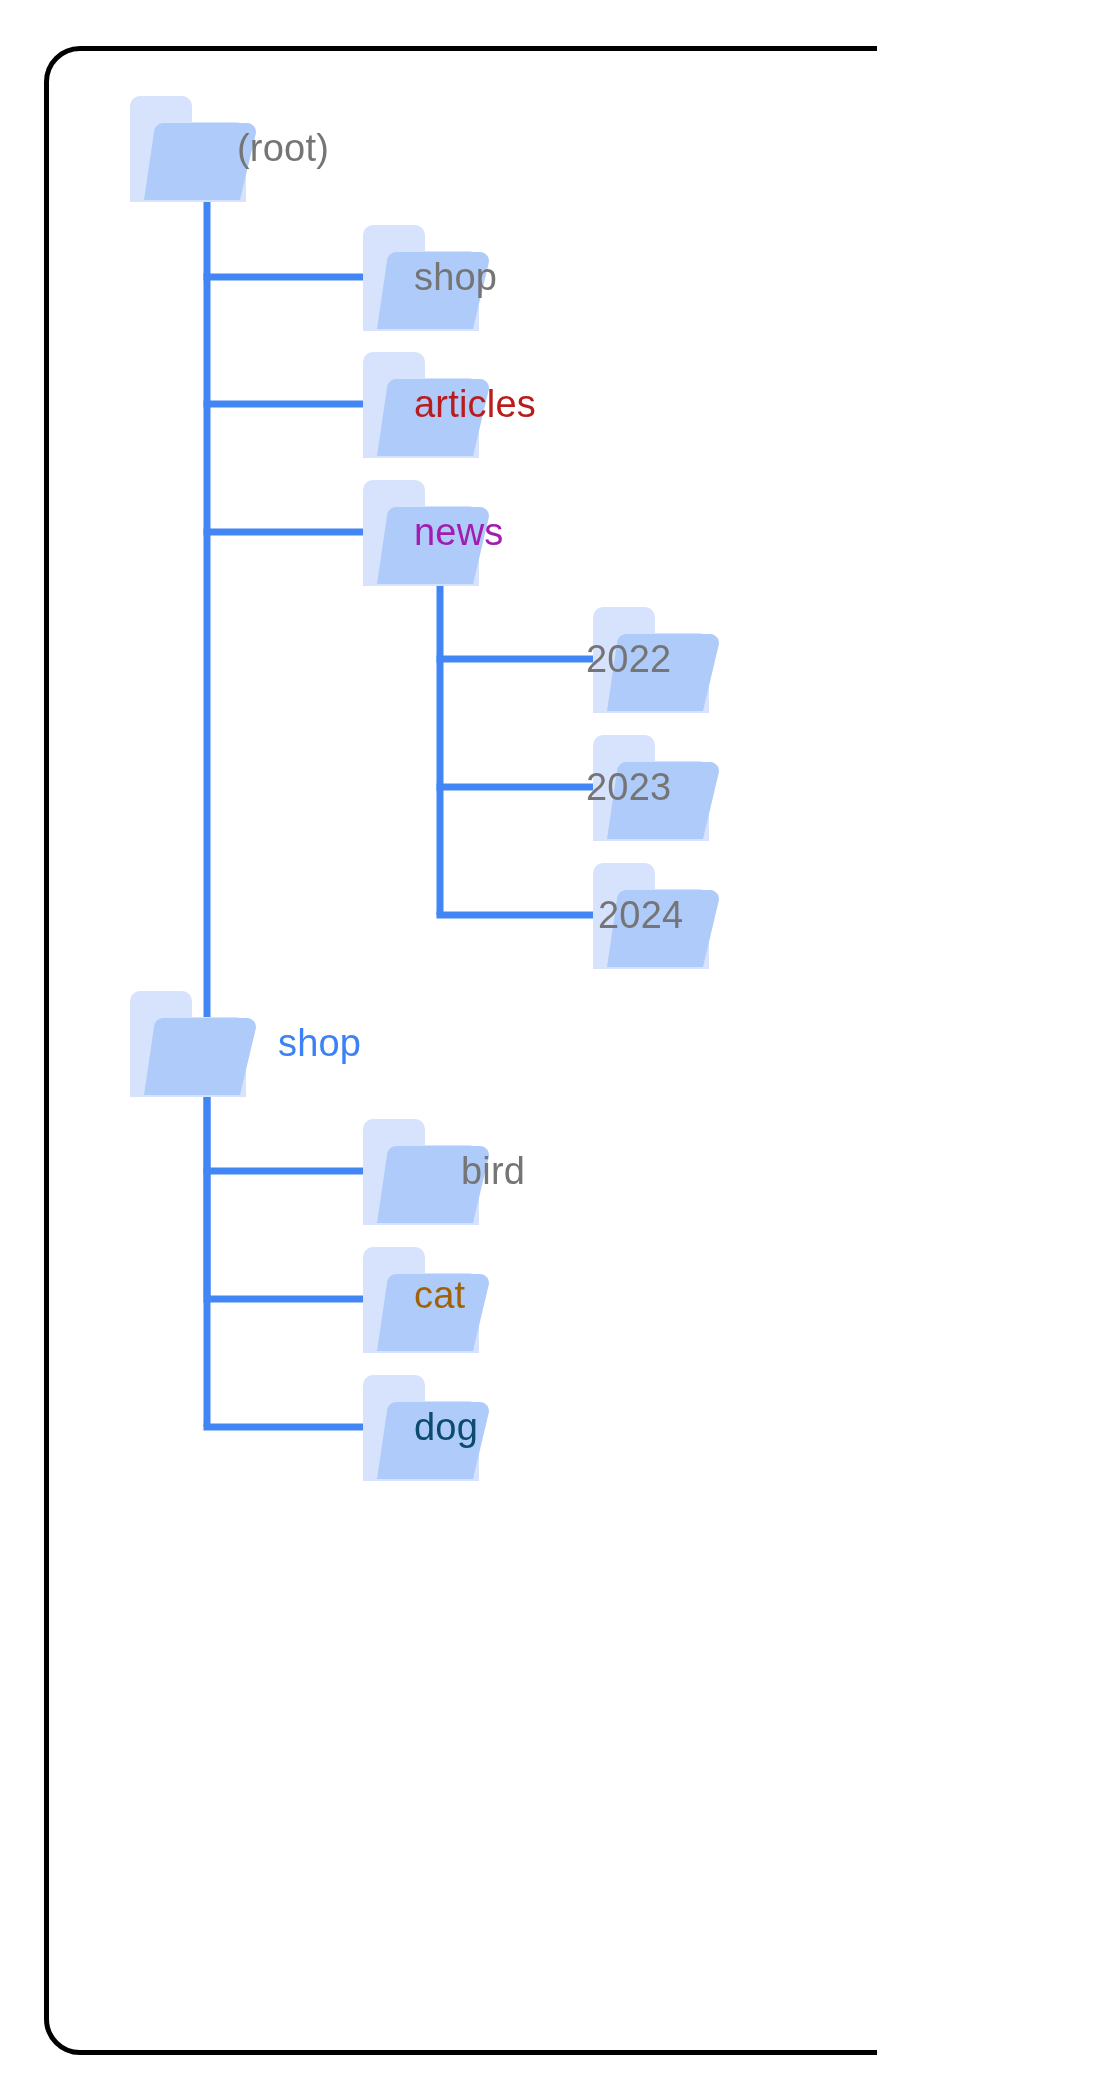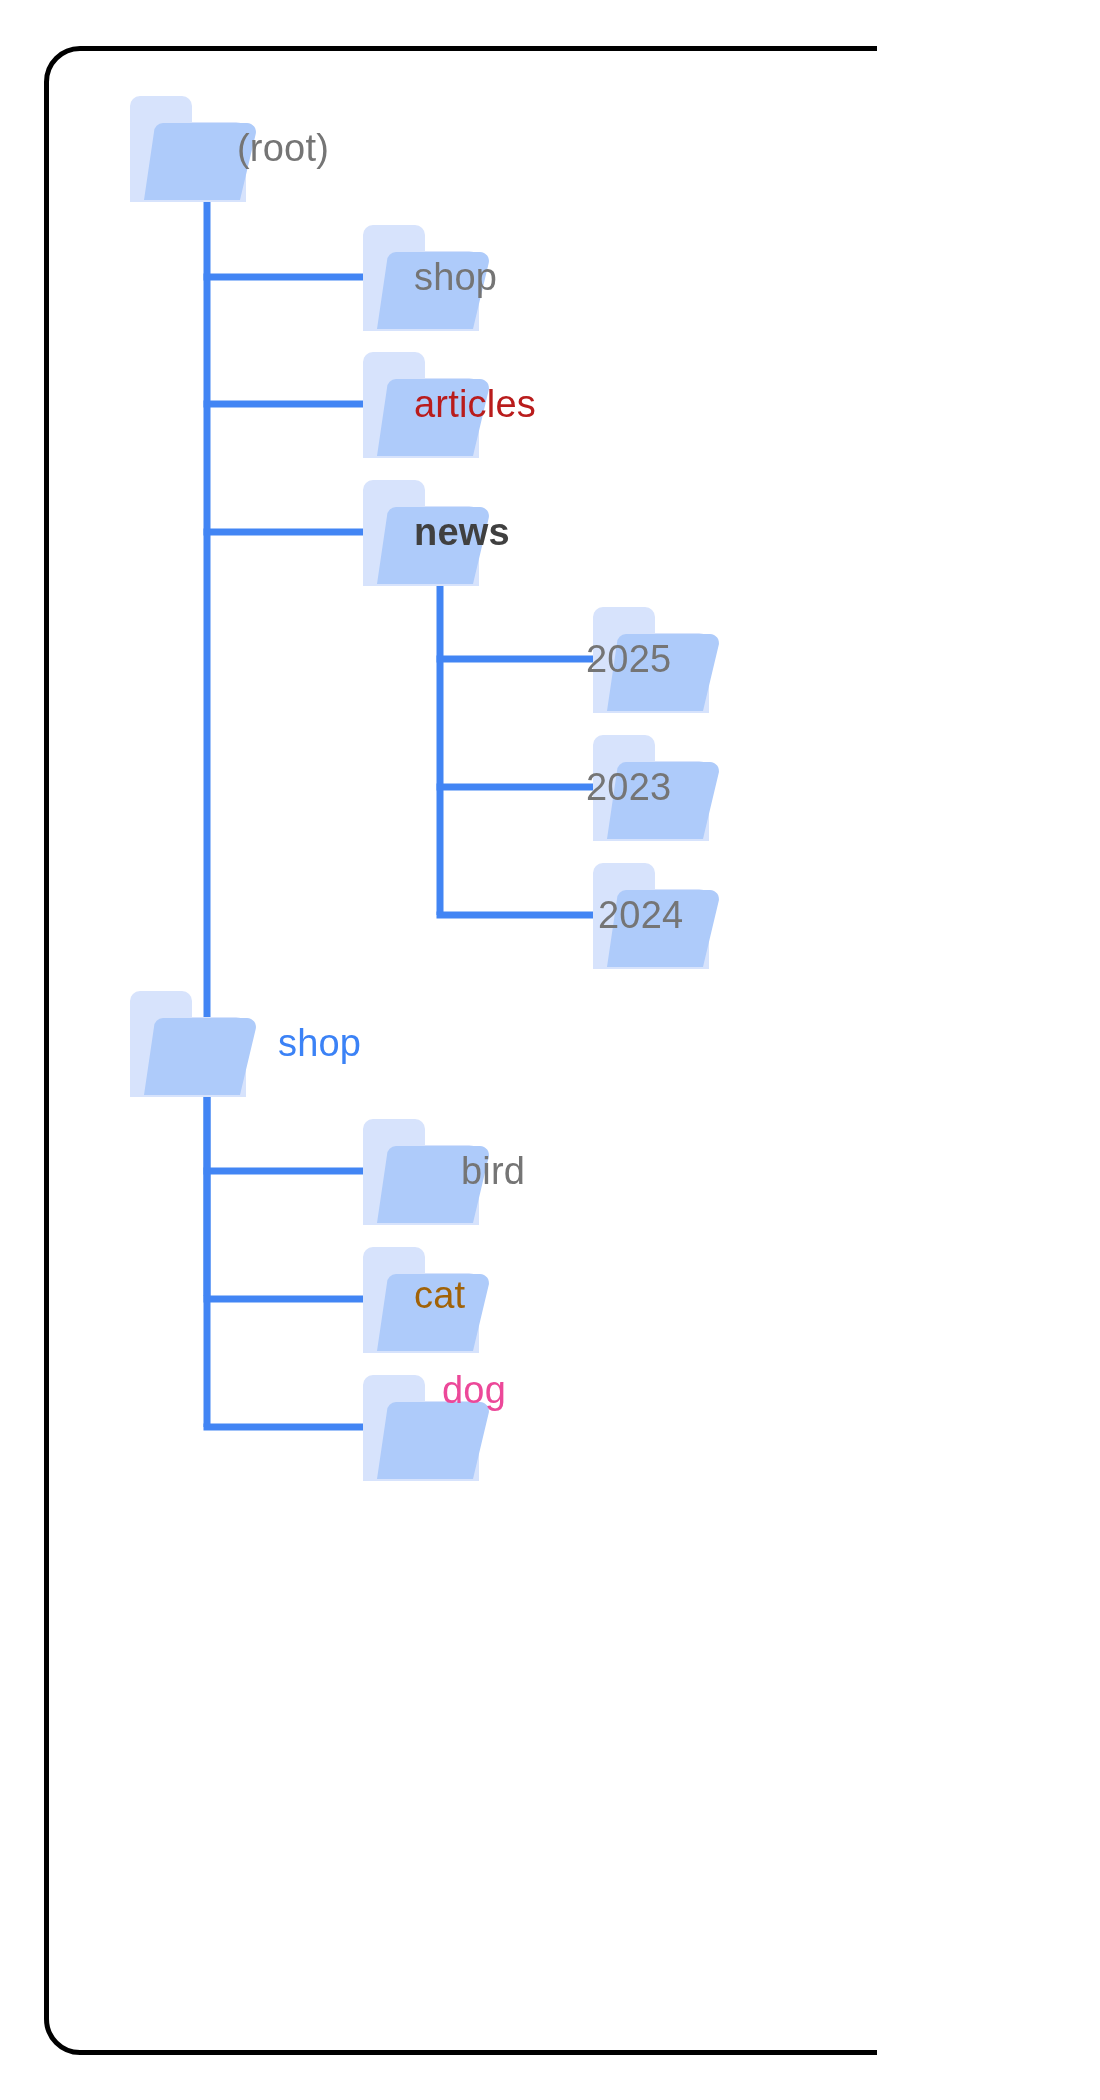--- a/index.html
+++ b/index.html
@@ -126,23 +126,23 @@
           <path d="M0,40 h116 v66 h-116 z" fill="#D7E3FC"></path>
           <path d="M24,36 a9,9 0 0 1 9,-9 h84 a9,9 0 0 1 8.6,11.5 L110,104 h-96 z" fill="#AECBFA"></path>
         </g>
       </g>
   </svg>
 
   <div id="labels">
       <div class="node-label" style="left: 237px; top: 148px; color: rgb(117, 117, 117);">(root)</div>
       <div class="node-label" style="left: 414px; top: 277px; color: rgb(117, 117, 117);">shop</div>
       <div class="node-label" style="left: 414px; top: 404px; color: #b91c1c;">articles</div>
-      <div class="node-label" style="left: 414px; top: 532px; color: #404040; font-weight: bold;">news</div>
-      <div class="node-label" style="left: 586px; top: 659px; color: rgb(117, 117, 117);">2025</div>
+      <div class="node-label" style="left: 414px; top: 532px; color: #a21caf;">news</div>
+      <div class="node-label" style="left: 586px; top: 659px; color: rgb(117, 117, 117);">2022</div>
       <div class="node-label" style="left: 586px; top: 787px; color: rgb(117, 117, 117);">2023</div>
       <div class="node-label" style="left: 586px; top: 915px; color: rgb(117, 117, 117); margin-left: 12px;">2024</div>
       <div class="node-label" style="left: 237px; top: 1043px; color: #3b82f6; margin-left: 41px;">shop</div>
       <div class="node-label" style="left: 414px; top: 1171px; color: rgb(117, 117, 117); margin-left: 47px;">bird</div>
       <div class="node-label" style="left: 414px; top: 1295px; color: #a16207;">cat</div>
-      <div class="node-label" style="left: 414px; top: 1390px; color: #ec4899; margin-left: 28px;">dog</div>
+      <div class="node-label" style="left: 414px; top: 1427px; color: #0c4a6e;">dog</div>
     </div>
 
 </div>
 
 </body></html>

